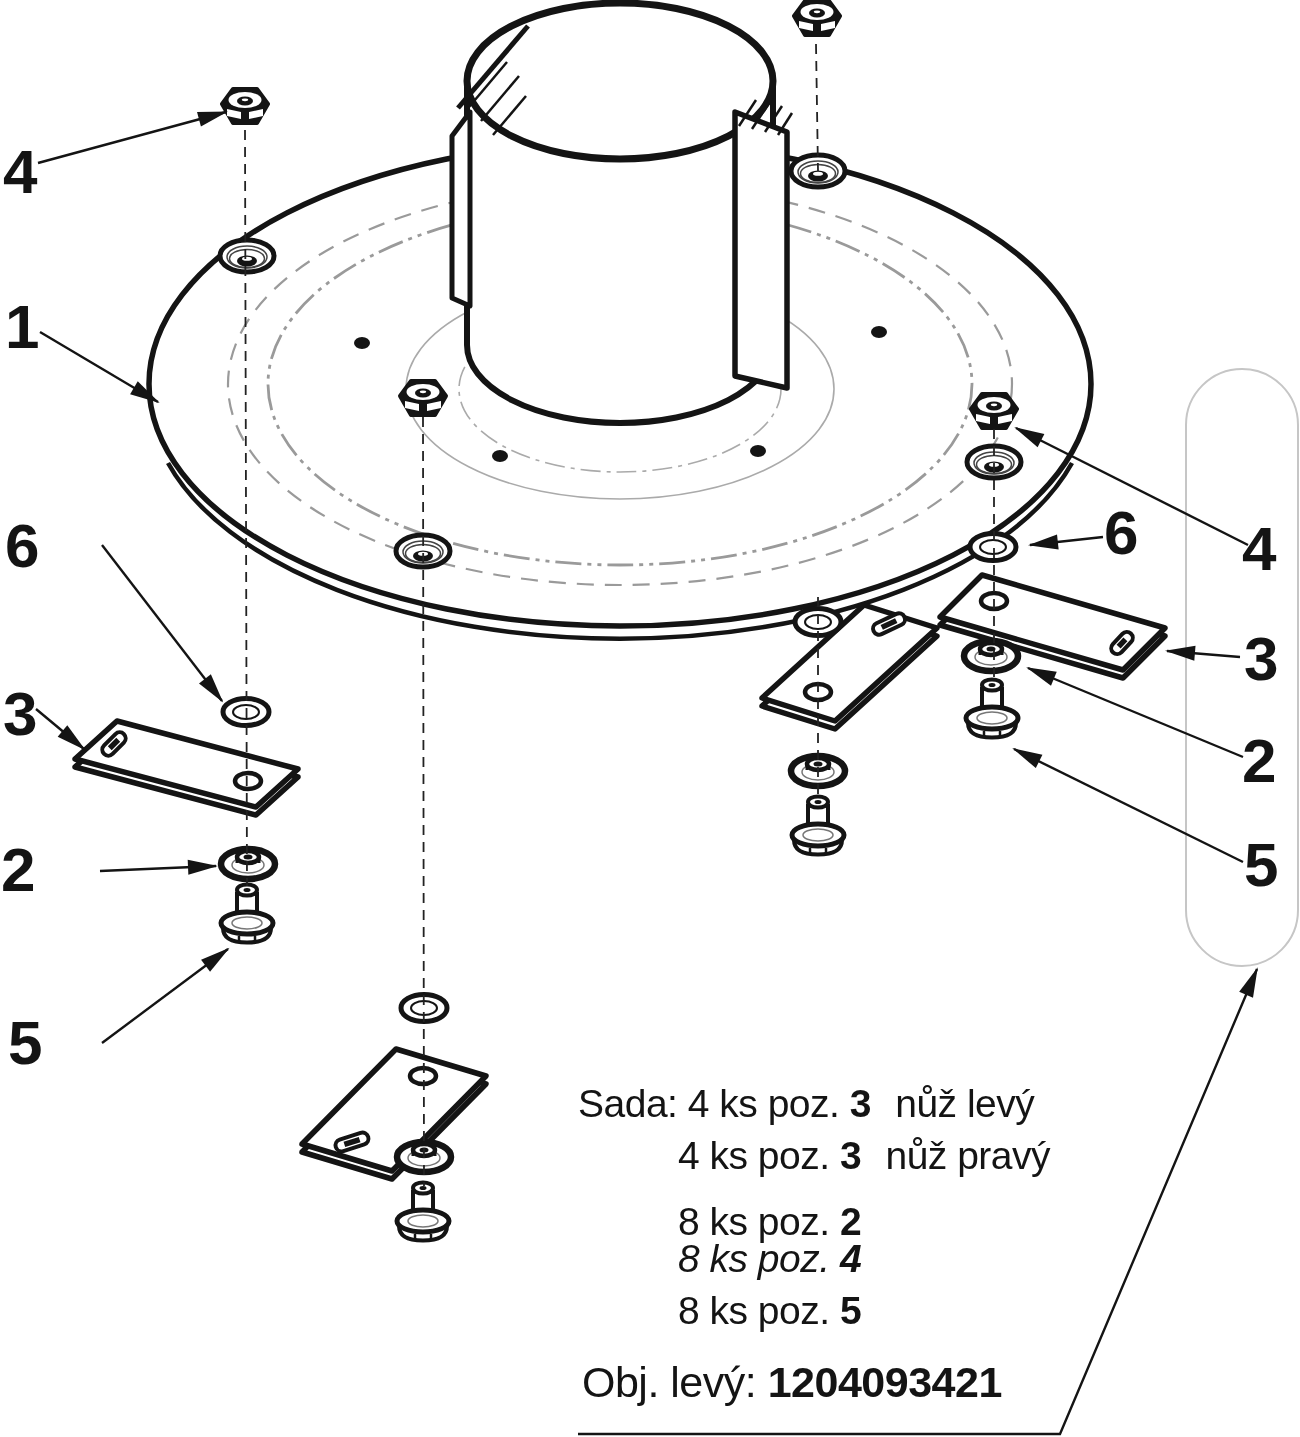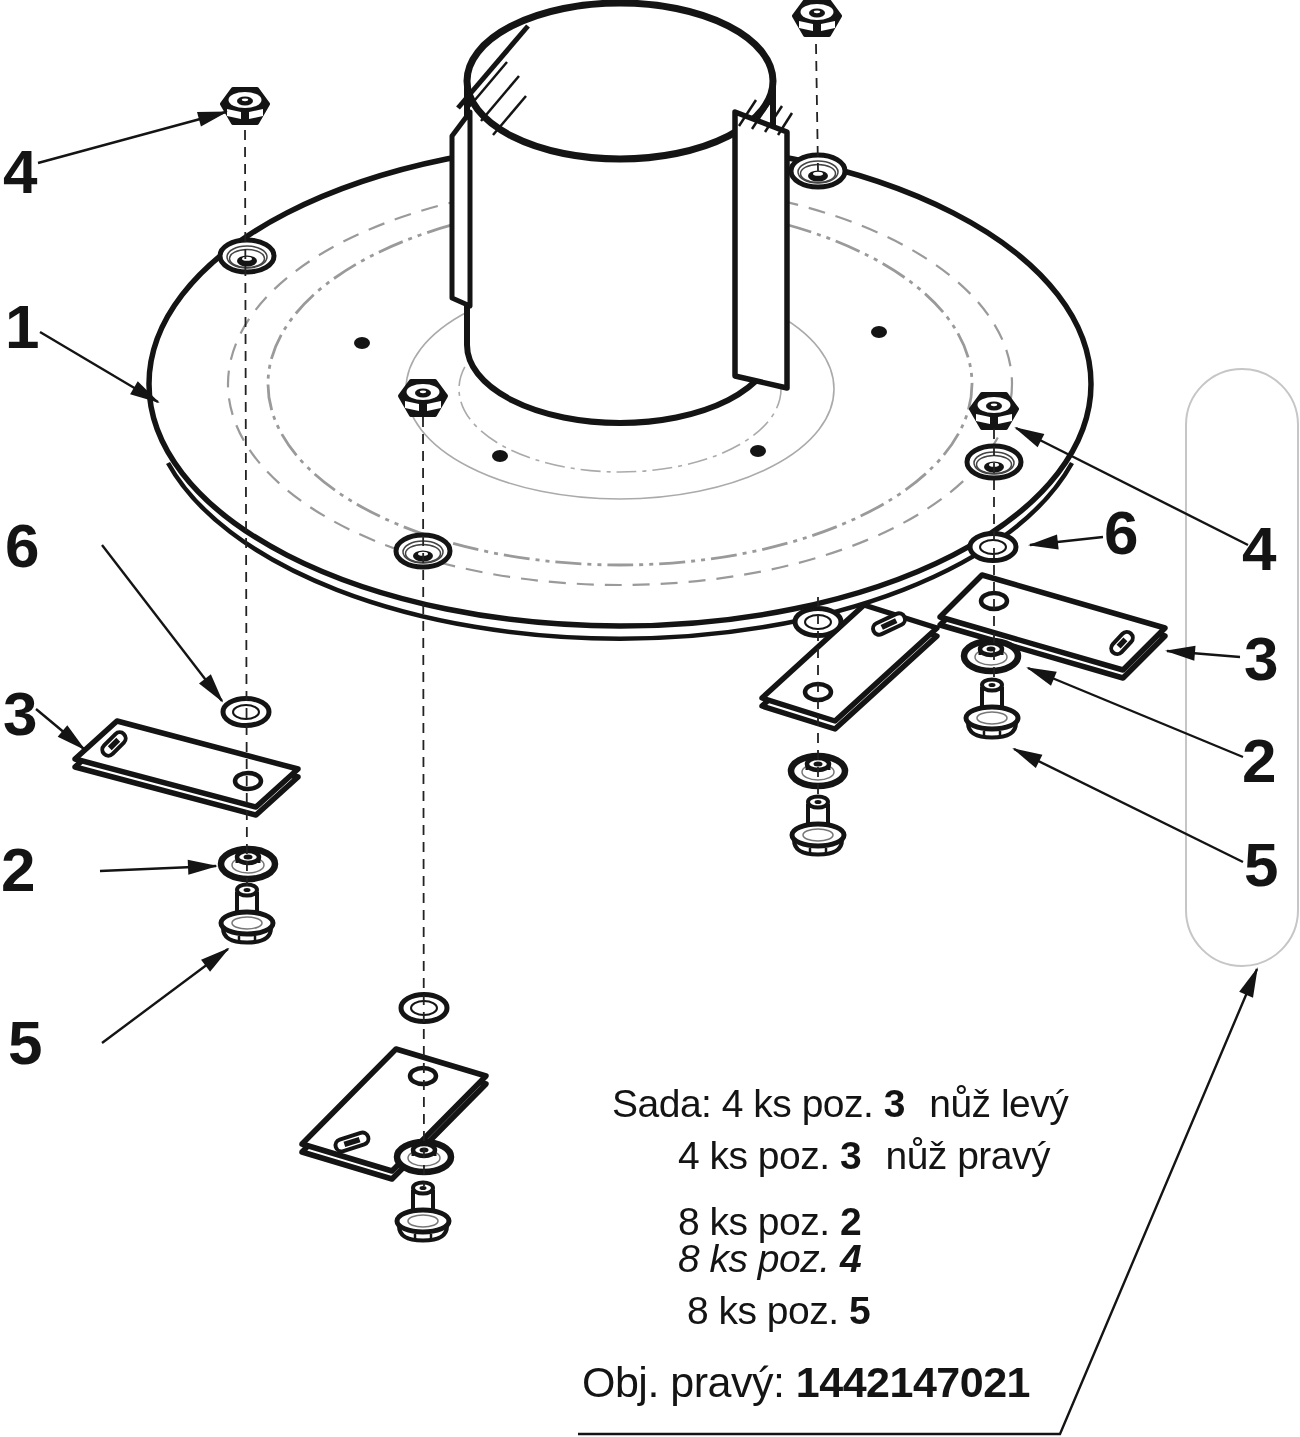--- a/index.html
+++ b/index.html
@@ -5,25 +5,25 @@
   html,body{margin:0;padding:0;background:#fff;}
   .stage{
     position:relative;width:1300px;height:1437px;background:#ffffff;
     font-family:"Liberation Sans", sans-serif;overflow:hidden;
   }
   .stage svg{position:absolute;left:0;top:0;}
   .callout{font-family:"Liberation Sans",sans-serif;font-weight:bold;font-size:62px;fill:#141414;}
   .kit-line{position:absolute;font-size:39px;letter-spacing:-0.5px;color:#141414;white-space:nowrap;}
   .kit-line b{font-weight:bold;}
   .kit-line .desc{margin-left:14px;}
-  .l1{left:612px;top:1082px;}
+  .l1{left:578px;top:1082px;}
   .l2{left:678px;top:1134px;text-align:center;}
   .l3{left:678px;top:1200px;}
   .l4{left:678px;top:1237px;font-style:italic;}
-  .l5{left:678px;top:1289px;margin-left:9px;}
+  .l5{left:678px;top:1289px;}
   .obj{left:582px;top:1358px;font-size:43px;}
 </style>
 </head>
 <body>
 
 <div class="stage">
 
 <svg width="1300" height="1437" viewBox="0 0 1300 1437">
   <defs>
     <marker id="arr" orient="auto" markerUnits="userSpaceOnUse" markerWidth="34" markerHeight="18" refX="28" refY="7.5" overflow="visible">
@@ -239,17 +239,17 @@
   </div>
   <div class="kit-line l4">
     <span>8 ks poz.</span>
     <b>4</b>
   </div>
   <div class="kit-line l5">
     <span>8 ks poz.</span>
     <b>5</b>
   </div>
   <div class="kit-line obj">
-    <span>Obj. pravý:</span>
-    <b>1442147021</b>
+    <span>Obj. levý:</span>
+    <b>1204093421</b>
   </div>
 
 </div>
 
 </body></html>

